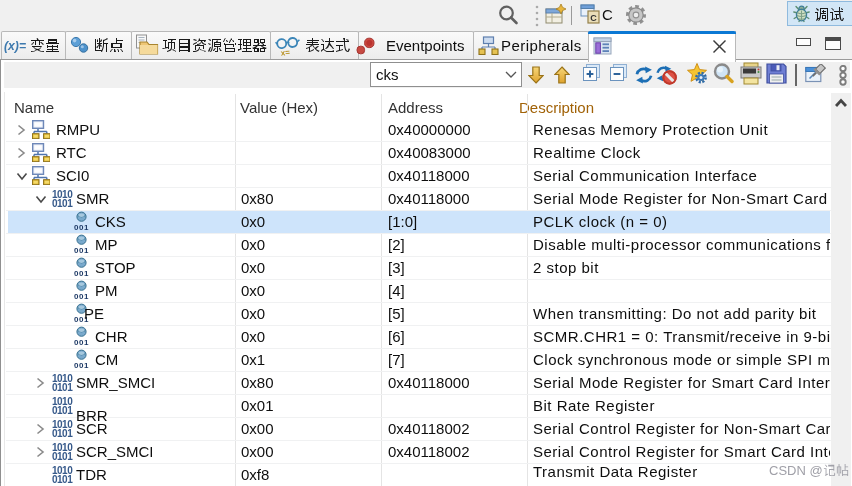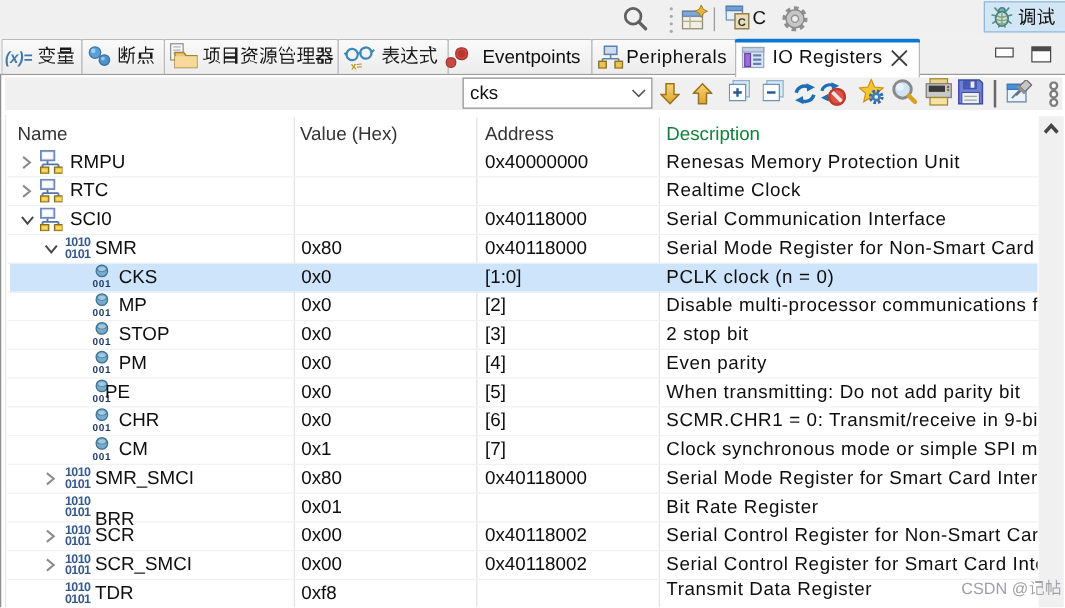--- a/index.html
+++ b/index.html
@@ -145,21 +145,20 @@
 <div class="ab" style="left:588px;top:31px;width:148px;height:31px;background:#fff;border-left:1px solid #b9b9b9;border-right:1px solid #b9b9b9"></div>
 <div class="ab" style="left:588px;top:30.5px;width:148px;height:3.5px;background:#0b78d4;border-radius:2px 2px 0 0"></div>
 <svg class="ab" style="left:593px;top:37px" width="19" height="18" viewBox="0 0 19 18">
 <rect x="1" y="1" width="17" height="16" fill="#dce6f2" stroke="#97a6bb" stroke-width="1"></rect>
 <rect x="1" y="1" width="17" height="3.5" fill="#c3d2e6" stroke="#97a6bb" stroke-width="1"></rect>
 <rect x="2.8" y="5.8" width="4.6" height="10.4" fill="#9a6ed8" stroke="#6a3fa8" stroke-width="1"></rect>
 <line x1="9.5" y1="7.3" x2="16" y2="7.3" stroke="#5d82b8" stroke-width="1.8"></line>
 <line x1="9.5" y1="10.7" x2="16" y2="10.7" stroke="#5d82b8" stroke-width="1.8"></line>
 <line x1="9.5" y1="14.1" x2="16" y2="14.1" stroke="#5d82b8" stroke-width="1.8"></line>
     </svg>
-<div class="ab txt" style="left:618px;top:36px;height:20px;line-height:20px;letter-spacing:0.4px">IO Registers</div>
 <svg class="ab" style="left:711px;top:39px" width="17" height="16" viewBox="0 0 17 16">
 <line x1="2.5" y1="1.5" x2="14.5" y2="13.5" stroke="#3c3c3c" stroke-width="1.5"></line>
 <line x1="14.5" y1="1.5" x2="2.5" y2="13.5" stroke="#3c3c3c" stroke-width="1.5"></line>
     </svg>
 <div class="ab" style="left:796px;top:38px;width:15px;height:8px;border:1.8px solid #4a4a4a;background:#fdfdfd"></div>
 <div class="ab" style="left:825px;top:37px;width:16px;height:13px;border:1.8px solid #4a4a4a;border-top:4px solid #4a4a4a;background:#fdfdfd"></div>
 <div class="ab" style="left:4px;top:62px;width:846px;height:26px;background:#f0f0f0"></div>
 <div class="ab" style="left:370px;top:62px;width:152px;height:25px;background:#fff;border:1px solid #8f8f8f"></div>
 <div class="ab txt" style="left:376px;top:63px;height:23px;line-height:23px">cks</div>
 <svg class="ab" style="left:504px;top:70px" width="14" height="9" viewBox="0 0 14 9">
@@ -252,21 +251,21 @@
       </g>
     </svg>
 <svg class="ab" style="left:837px;top:65px" width="12" height="21" viewBox="0 0 12 21">
 <circle cx="6" cy="3.6" r="2.7" fill="#fff" stroke="#7d7d7d" stroke-width="1.9"></circle>
 <circle cx="6" cy="10.3" r="2.7" fill="#fff" stroke="#7d7d7d" stroke-width="1.9"></circle>
 <circle cx="6" cy="17" r="2.7" fill="#fff" stroke="#7d7d7d" stroke-width="1.9"></circle>
     </svg>
 <div class="ab txt" style="left:14px;top:96px;color:#333">Name</div>
 <div class="ab txt" style="left:240px;top:96px;color:#333">Value (Hex)</div>
 <div class="ab txt" style="left:388px;top:96px;color:#333">Address</div>
-<div class="ab txt" style="left:533px;top:96px;color:#15803d">Description</div>
+<div class="ab txt" style="left:519px;top:96px;color:#a16207">Description</div>
 <div class="ab" style="left:235px;top:94px;width:1px;height:392px;background:#e4e4e4"></div>
 <div class="ab" style="left:381px;top:94px;width:1px;height:392px;background:#e4e4e4"></div>
 <div class="ab" style="left:527px;top:94px;width:1px;height:392px;background:#e4e4e4"></div>
 <div class="ab" style="left:6px;top:141px;width:825px;height:1px;background:#f0f1f2"></div>
 <svg class="ab" style="left:16px;top:124px" width="10" height="12" viewBox="0 0 10 12">
 <path d="M2.5 1.5 L8 6 L2.5 10.5" fill="none" stroke="#8a8a8a" stroke-width="1.6"></path>
     </svg>
 <svg class="ab" style="left:32px;top:120px" width="18" height="19" viewBox="0 0 18 19">
 <path d="M6 8.5 L6 11.5 M2 11.5 L14.8 11.5 M2 11.5 L2 13.5 M14.8 11.5 L14.8 13.5" stroke="#4f74ad" stroke-width="1.5" fill="none"></path>
 <rect x="0.7" y="0.7" width="10.8" height="7.6" fill="#e9eef7" stroke="#6e88b8" stroke-width="1.4"></rect>
@@ -288,20 +287,21 @@
 <svg class="ab" style="left:32px;top:143px" width="18" height="19" viewBox="0 0 18 19">
 <path d="M6 8.5 L6 11.5 M2 11.5 L14.8 11.5 M2 11.5 L2 13.5 M14.8 11.5 L14.8 13.5" stroke="#4f74ad" stroke-width="1.5" fill="none"></path>
 <rect x="0.7" y="0.7" width="10.8" height="7.6" fill="#e9eef7" stroke="#6e88b8" stroke-width="1.4"></rect>
 <rect x="2.4" y="2.4" width="7.4" height="4.2" fill="#fdfdfe"></rect>
 <rect x="0.4" y="13.7" width="6.6" height="5" fill="#e3bc3a" stroke="#8a6d15" stroke-width="1"></rect>
 <rect x="1.6" y="14.9" width="4.2" height="2.6" fill="#f4da6a"></rect>
 <rect x="11.6" y="13.7" width="6.6" height="5" fill="#e3bc3a" stroke="#8a6d15" stroke-width="1"></rect>
 <rect x="12.8" y="14.9" width="4.2" height="2.6" fill="#f4da6a"></rect>
     </svg>
 <div class="ab txt" style="left:56px;top:141px">RTC</div>
+<div class="ab txt" style="left:388px;top:141px">0x40083000</div>
 <div class="ab" style="left:533px;top:141px;width:297px;height:23px;overflow:hidden">
       <div class="txt" style="letter-spacing:0.5px">Realtime Clock</div>
     </div>
 <div class="ab" style="left:6px;top:187px;width:825px;height:1px;background:#f0f1f2"></div>
 <svg class="ab" style="left:16px;top:171px" width="12" height="10" viewBox="0 0 12 10">
 <path d="M1.5 2.5 L6 8 L10.5 2.5" fill="none" stroke="#4a4a4a" stroke-width="1.6"></path>
     </svg>
 <svg class="ab" style="left:32px;top:166px" width="18" height="19" viewBox="0 0 18 19">
 <path d="M6 8.5 L6 11.5 M2 11.5 L14.8 11.5 M2 11.5 L2 13.5 M14.8 11.5 L14.8 13.5" stroke="#4f74ad" stroke-width="1.5" fill="none"></path>
 <rect x="0.7" y="0.7" width="10.8" height="7.6" fill="#e9eef7" stroke="#6e88b8" stroke-width="1.4"></rect>
@@ -370,23 +370,20 @@
 <div class="ab" style="left:6px;top:302px;width:825px;height:1px;background:#f0f1f2"></div>
 <svg class="ab" style="left:73px;top:280px" width="17" height="20" viewBox="0 0 17 20">
 <circle cx="8.5" cy="5.7" r="4.6" fill="#79a9cc" stroke="#3a7291" stroke-width="1"></circle>
 <path d="M4.2 4.6 Q8.5 7.4 12.8 4.6" fill="none" stroke="#4a82a1" stroke-width="1"></path>
 <ellipse cx="8.5" cy="4.2" rx="2.9" ry="1.7" fill="#a6c8de"></ellipse>
 <text x="8.5" y="18.7" font-size="8" font-weight="bold" fill="#1e3a66" text-anchor="middle" font-family="Liberation Sans" letter-spacing="0.6">001</text>
     </svg>
 <div class="ab txt" style="left:95px;top:279px">PM</div>
 <div class="ab txt" style="left:241px;top:279px">0x0</div>
 <div class="ab txt" style="left:388px;top:279px">[4]</div>
-<div class="ab" style="left:533px;top:279px;width:297px;height:23px;overflow:hidden">
-      <div class="txt" style="letter-spacing:0.5px">Even parity</div>
-    </div>
 <div class="ab" style="left:6px;top:325px;width:825px;height:1px;background:#f0f1f2"></div>
 <svg class="ab" style="left:73px;top:303px" width="17" height="20" viewBox="0 0 17 20">
 <circle cx="8.5" cy="5.7" r="4.6" fill="#79a9cc" stroke="#3a7291" stroke-width="1"></circle>
 <path d="M4.2 4.6 Q8.5 7.4 12.8 4.6" fill="none" stroke="#4a82a1" stroke-width="1"></path>
 <ellipse cx="8.5" cy="4.2" rx="2.9" ry="1.7" fill="#a6c8de"></ellipse>
 <text x="8.5" y="18.7" font-size="8" font-weight="bold" fill="#1e3a66" text-anchor="middle" font-family="Liberation Sans" letter-spacing="0.6">001</text>
     </svg>
 <div class="ab txt" style="left:84px;top:302px">PE</div>
 <div class="ab txt" style="left:241px;top:302px">0x0</div>
 <div class="ab txt" style="left:388px;top:302px">[5]</div>

